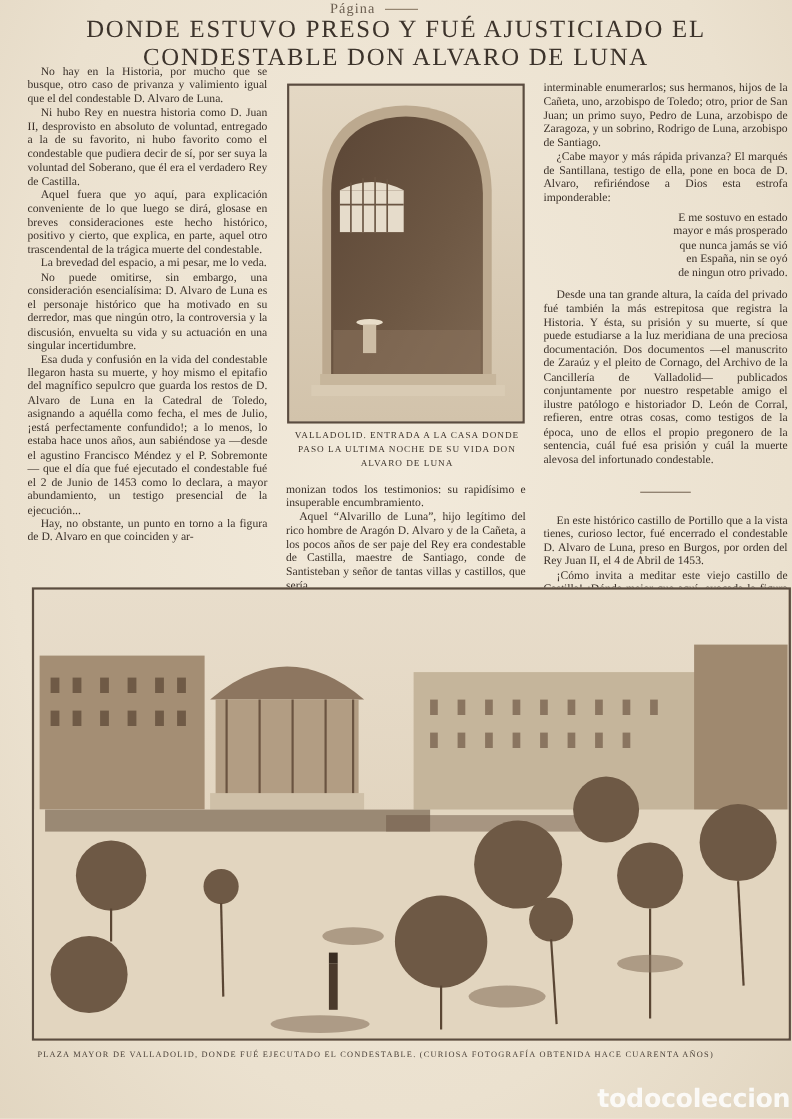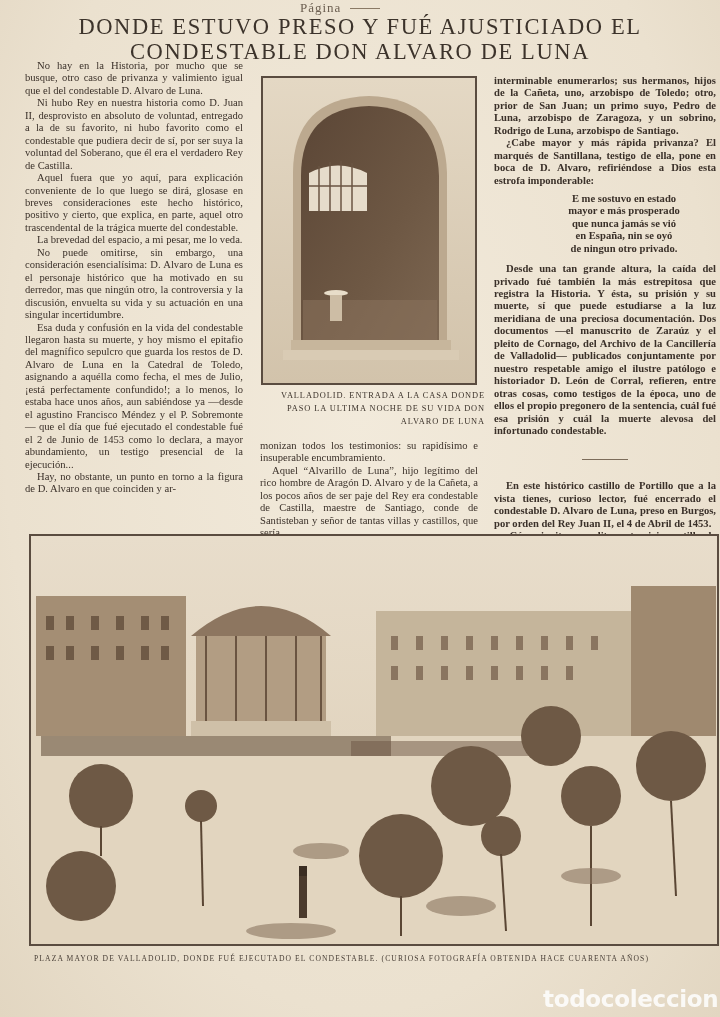--- a/index.html
+++ b/index.html
@@ -9,28 +9,28 @@
         radial-gradient(ellipse at 50% 40%, #f2eadb 0%, #ebe1cf 70%, #e2d6c1 100%);}
   .folio{position:absolute;top:0;left:300px;font-size:13px;color:#6b5e50;letter-spacing:1px;}
   .folio-rule{position:absolute;top:8px;left:350px;width:30px;height:1px;background:#8a7a66;}
   .headline{position:absolute;top:14px;left:0;width:720px;text-align:center;
        font-size:22.5px;line-height:25px;letter-spacing:1.6px;color:#3c332b;font-weight:normal;}
   .col{position:absolute;font-size:10.6px;line-height:12.45px;text-align:justify;color:#3a3029;}
   .col p{margin:0;text-indent:12px;}
   .col p.noindent{text-indent:0;}
   .col1{left:25px;top:60px;width:218px;}
   .col2{left:260px;top:440px;width:218px;}
-  .col3{left:494px;top:75px;width:222px;font-weight:bold;}
-  .verse{text-align:center;margin:6px 0 8px 38px;font-size:10.6px;line-height:12.4px;}
+  .col3{left:494px;top:75px;width:222px;}
+  .verse{text-align:right;margin:6px 0 8px 38px;font-size:10.6px;line-height:12.4px;}
   .verse div{white-space:nowrap;}
   .sep{width:46px;height:1px;background:#7c6c5a;margin:22px auto 20px;}
   .photo-frame{position:absolute;border:2px solid #5a4c40;box-shadow:inset 0 0 0 1px #b6a58d;}
   .cell-photo{left:261px;top:76px;width:212px;height:305px;
        background:#ddd0bb;}
-  .caption-small{position:absolute;left:255px;top:389px;width:230px;text-align:right;
+  .caption-small{position:absolute;left:255px;top:389px;width:230px;text-align:center;
        font-size:8.4px;line-height:13px;letter-spacing:0.9px;color:#3d342c;}
   .plaza-photo{left:29px;top:534px;width:686px;height:408px;background:#d9cab2;overflow:hidden;}
   .caption-big{position:absolute;left:34px;top:954px;width:690px;font-size:7.6px;letter-spacing:1.1px;
        color:#4a4038;white-space:nowrap;}
   .watermark{position:absolute;left:543px;top:986px;font-family:"DejaVu Sans",sans-serif;font-weight:bold;
        font-size:23px;color:#ffffff;opacity:0.85;letter-spacing:-0.3px;}
   svg{display:block;}
 </style>
 </head>
 <body>

